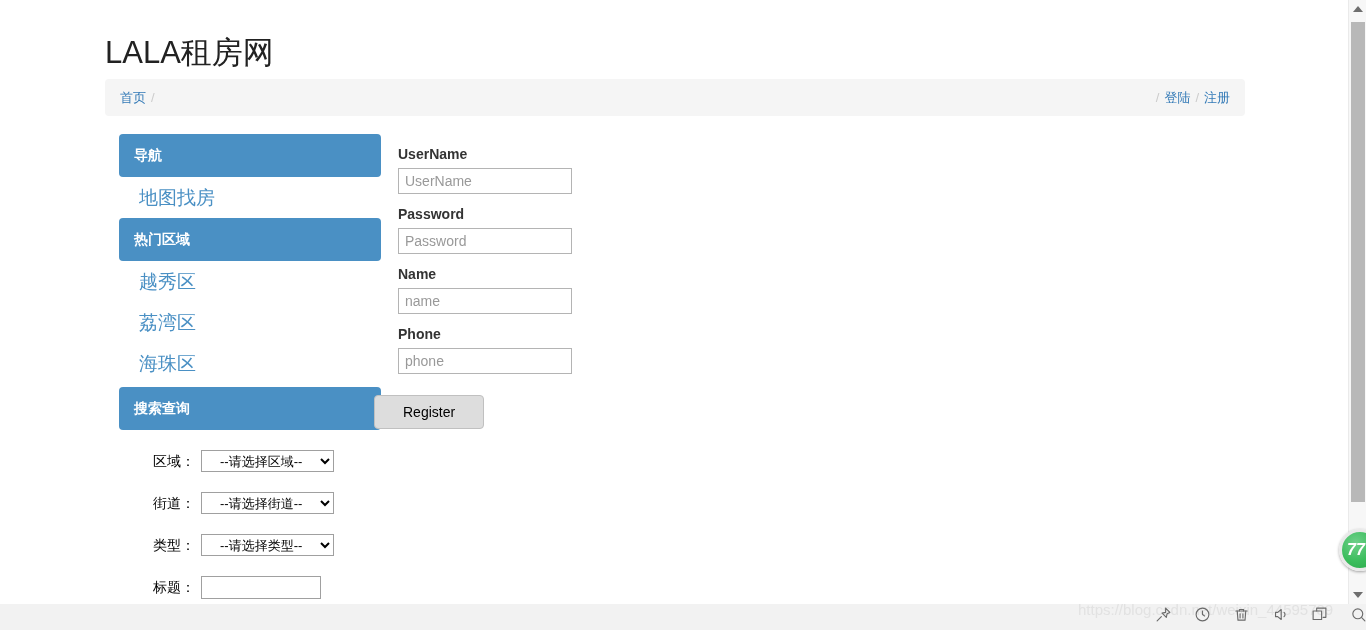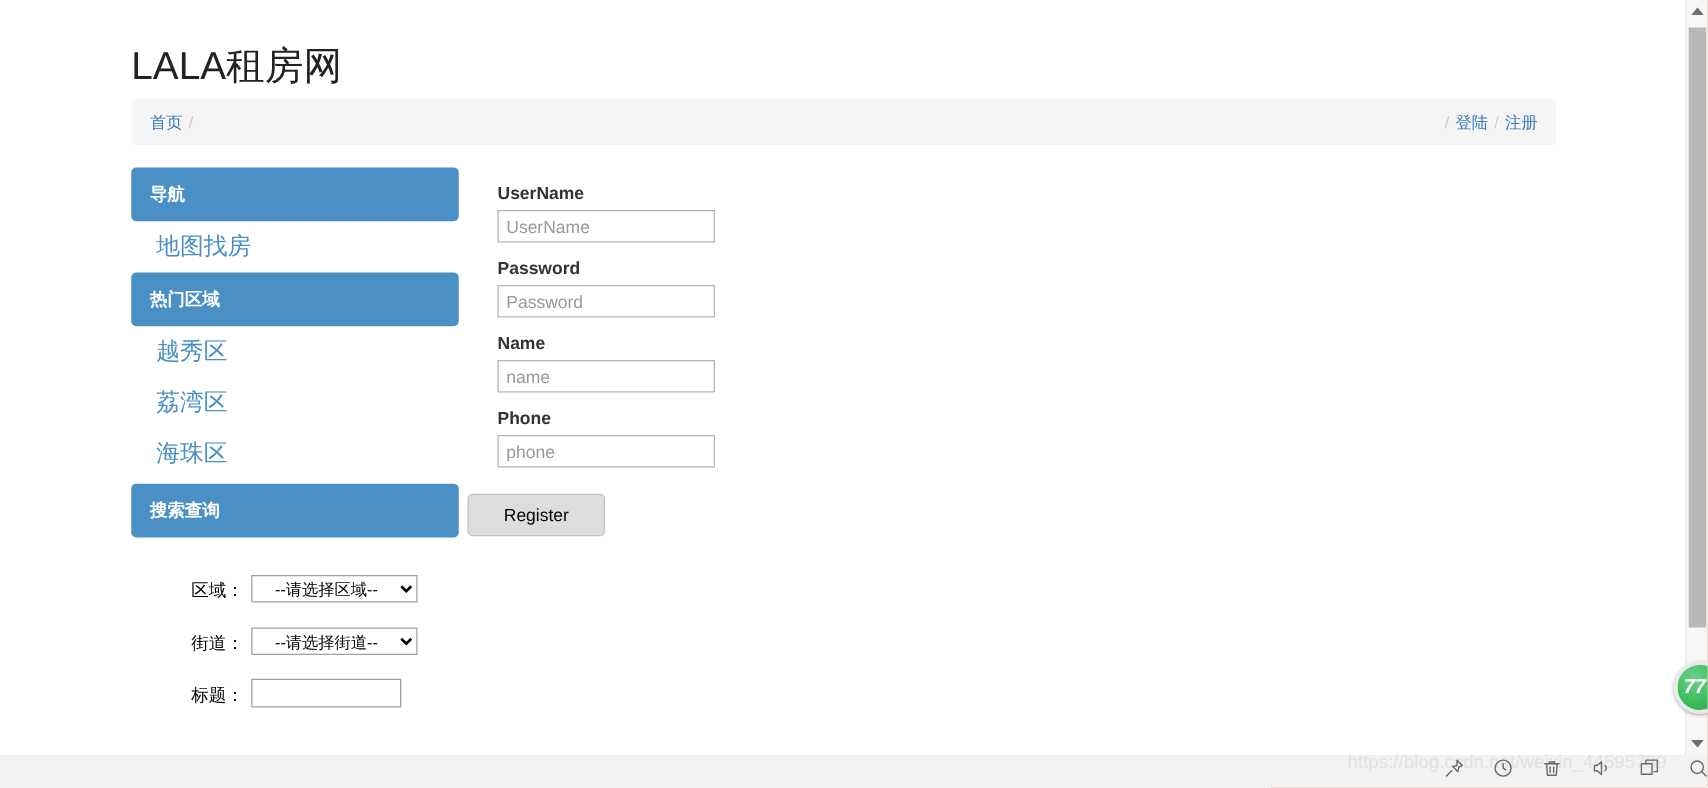--- a/index.html
+++ b/index.html
@@ -7,21 +7,21 @@
     margin: 0; padding: 0;
     width: 1366px; height: 630px;
     overflow: hidden;
     background: #ffffff;
     font-family: "Liberation Sans", "DejaVu Sans", sans-serif;
   }
   #viewport {
     position: relative;
     width: 1366px;
     height: 630px;
-    background: #c2410c;
+    background: #0f172a;
   }
 
   
   #page {
     position: absolute;
     left: 0; top: 0;
     width: 1348px;
     height: 604px;
     background: #ffffff;
     overflow: hidden;
@@ -72,21 +72,21 @@
     cursor: pointer;
   }
   .bc-sep {
     color: #cccccc;
     padding: 0 5px;
   }
 
   
   #sidebar {
     position: absolute;
-    left: 105px;
+    left: 119px;
     top: 134px;
     width: 262px;
   }
   .side-header {
     background: #4a90c4;
     color: #ffffff;
     font-size: 14px;
     font-weight: bold;
     padding: 10px 15px;
     border-radius: 4px;
@@ -108,21 +108,21 @@
 
   
   #search-form {
     position: absolute;
     left: 105px;
     top: 440px;
     width: 262px;
   }
   .sf-row {
     display: flex;
-    align-items: flex-end;
+    align-items: center;
     justify-content: flex-start;
     height: 42px;
   }
   .sf-label {
     width: 96px;
     text-align: right;
     padding-right: 6px;
     font-size: 14px;
     color: #000000;
     line-height: 20px;
@@ -319,20 +319,26 @@
           <option>--请选择区域--</option>
         </select>
       </div>
       <div class="sf-row">
         <span class="sf-label">街道：</span>
         <select class="sf-select">
           <option>--请选择街道--</option>
         </select>
       </div>
       <div class="sf-row">
+        <span class="sf-label">类型：</span>
+        <select class="sf-select">
+          <option>--请选择类型--</option>
+        </select>
+      </div>
+      <div class="sf-row">
         <span class="sf-label">标题：</span>
         <input class="sf-text" type="text" value="" style="">
       </div>
     </div>
 
     <div id="register-form">
       <div class="form-group">
         <label class="form-label">UserName</label>
         <input class="form-control" type="text" placeholder="UserName" style="">
       </div>

